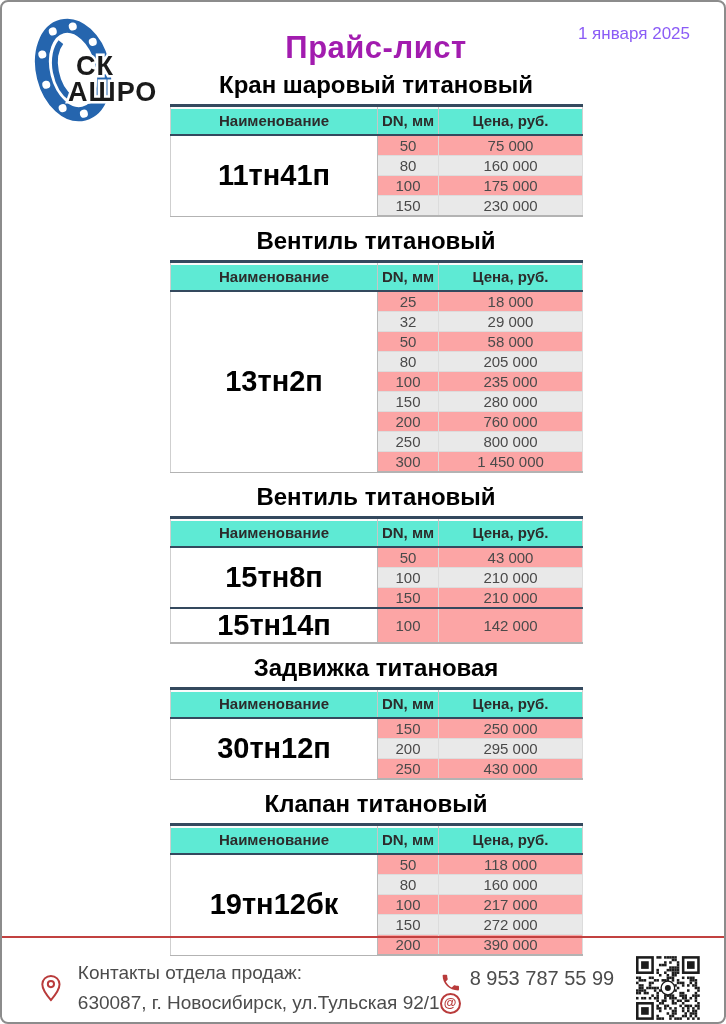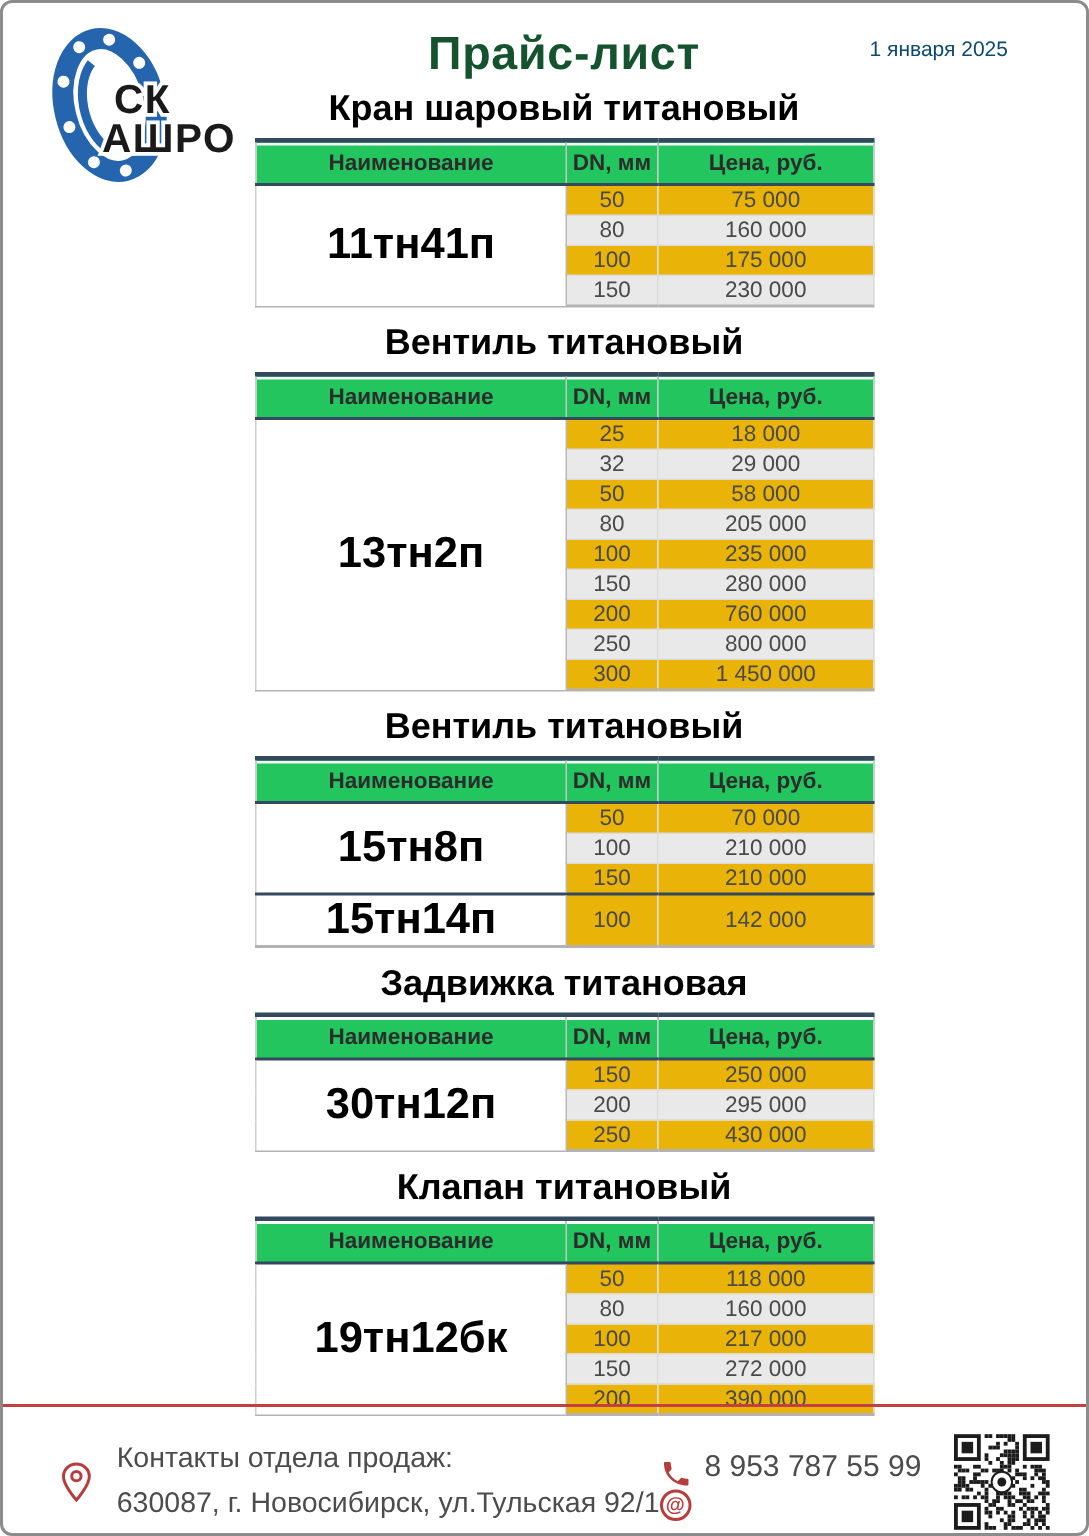--- a/index.html
+++ b/index.html
@@ -3,39 +3,39 @@
 <meta charset="utf-8">
 <style>
   html,body{margin:0;padding:0;background:#fff;}
   .page{
     position:relative; width:726px; height:1024px; box-sizing:border-box;
     background:#fff; border:2px solid #8c8c8c; border-radius:8px; overflow:hidden;
     font-family:"Liberation Sans","DejaVu Sans",sans-serif;
   }
   
   .logo{position:absolute; top:6px; left:14px;}
-  .date-label{position:absolute; top:22px; right:52px; font-size:14px; color:#0c4a6e;}
+  .date-label{position:absolute; top:22px; right:34px; font-size:17px; color:#8b5cf6;}
   .content{width:412px; margin-left:168px; padding-top:16px;}
-  .doc-title{margin:0 0 4px 0; text-align:center; font-size:31px; font-weight:bold; color:#14532d; letter-spacing:.5px;}
+  .doc-title{margin:12px 0 4px 0; text-align:center; font-size:31px; font-weight:bold; color:#a21caf; letter-spacing:.5px;}
   
   .section-heading{margin:10px 0 5px; text-align:center; font-size:24px; font-weight:bold; color:#000000;}
   #sections section:first-child .section-heading{margin-top:5px;}
   table{border-collapse:collapse; width:100%; table-layout:fixed;}
   col.c1{width:207px;} col.c2{width:61px;} col.c3{width:144px;}
   thead th{
-    background:#22c55e; height:27px; font-size:15px; font-weight:bold; color:#2c2c2c;
+    background:#5eead4; height:27px; font-size:15px; font-weight:bold; color:#2c2c2c;
     border-top:3px solid #34495e; border-bottom:2px solid #34495e;
     border-left:1px solid #c6c6c6; border-right:1px solid #c6c6c6;
     box-shadow:inset 0 2px 0 #fbfbfb; padding:0;
   }
   thead th:first-child{border-left:1px solid #cfcfcf;}
   thead th:last-child{border-right:1px solid #cfcfcf;}
   tbody td{
     height:19px; padding:0; font-size:15px; color:#4a4a4a; text-align:center;
-    border:1px solid #dcdcdc; background:#eab308;
+    border:1px solid #dcdcdc; background:#fca5a5;
   }
   tbody td.stripe{background:#e9e9e9;}
   tbody td.pname{
     font-size:29px; font-weight:bold; color:#000000; background:#fff;
     border-right:1px solid #b9b9b9; border-left:1px solid #cfcfcf;
   }
   tbody td.rowtall{height:31px;}
   tr.group-start td{border-top:2px solid #34495e;}
   tbody tr:last-child td, td.pname{border-bottom-color:#b3b3b3;}
   tbody tr:last-child td{border-bottom-width:2px;}
@@ -187,21 +187,21 @@
               <tr>
                 <th>Наименование</th>
                 <th>DN, мм</th>
                 <th>Цена, руб.</th>
               </tr>
             </thead>
             <tbody>
               <tr class="group-start">
                 <td class="pname" rowspan="3">15тн8п</td>
                 <td class="">50</td>
-                <td class="">70 000</td>
+                <td class="">43 000</td>
               </tr>
               <tr>
                 <td class="stripe">100</td>
                 <td class="stripe">210 000</td>
               </tr>
               <tr>
                 <td class="">150</td>
                 <td class="">210 000</td>
               </tr>
               <tr class="group-start">

